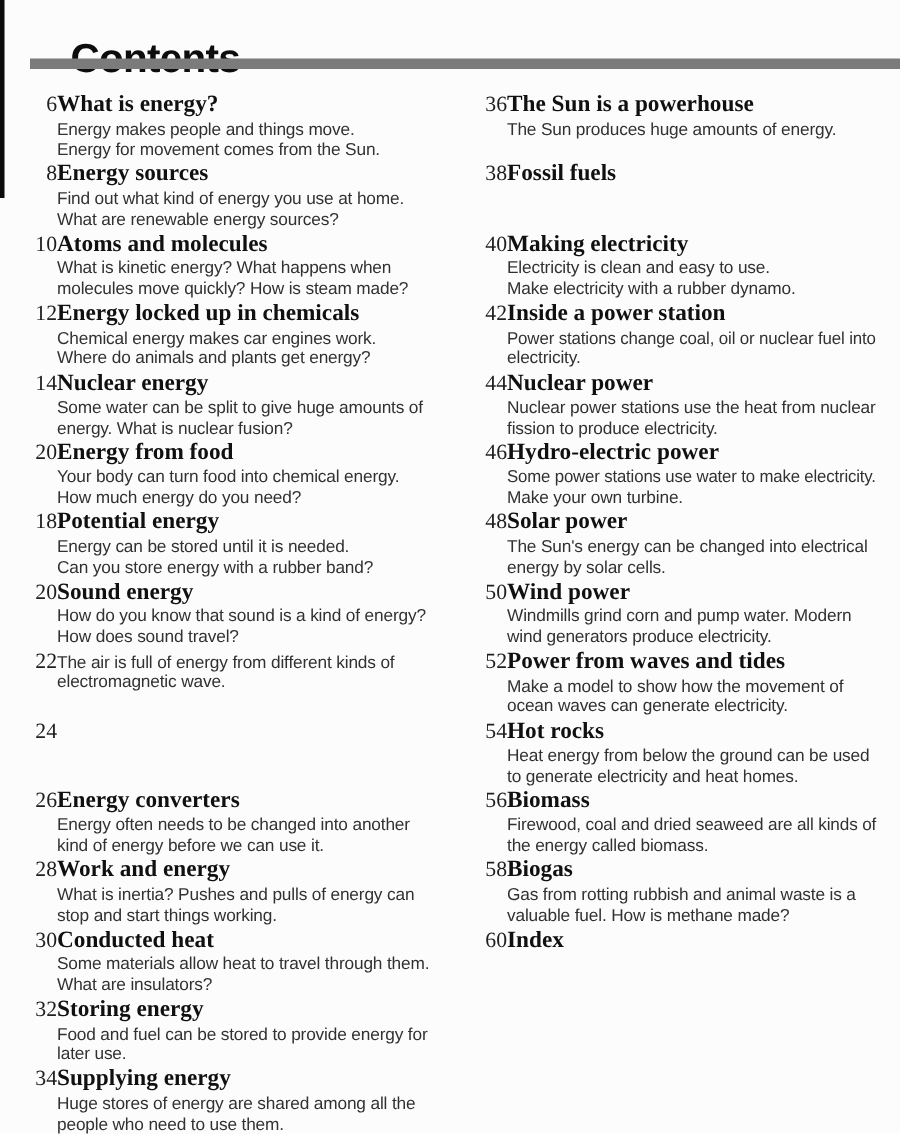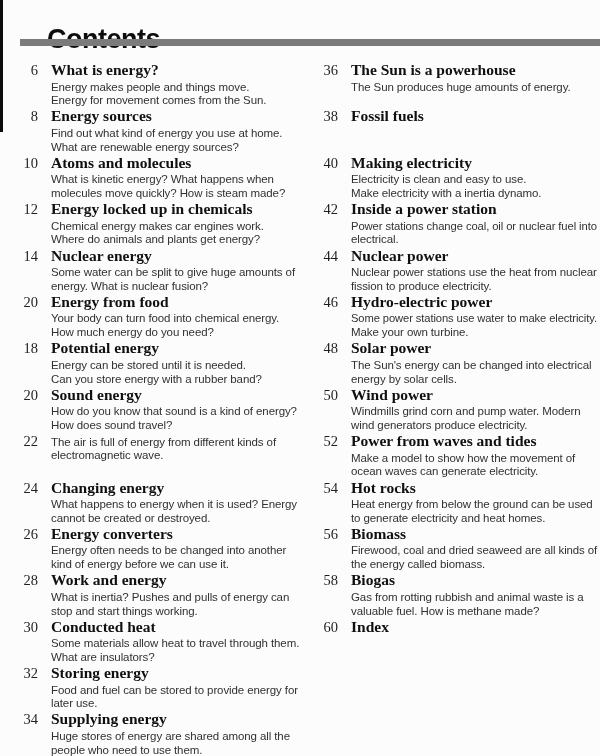--- a/index.html
+++ b/index.html
@@ -45,21 +45,21 @@
   .entry { display: flex; height: 46.4px; }
   .num {
     flex: none;
     width: 28px;
     text-align: right;
     font-family: "Liberation Serif", serif;
     font-size: 14.5px;
     line-height: 16px;
     color: #1f1f1f;
   }
-  .body { margin-left: 13px; width: 250px; }
+  .body { width: 250px; }
   .col.right .body { width: 246px; }
   .etitle {
     line-height: 16px;
     height: 16px;
     white-space: nowrap;
   }
   .etitle .t {
     display: inline-block;
     font-family: "Liberation Serif", serif;
     font-weight: bold;
@@ -177,27 +177,20 @@
           <div class="num">22</div>
           <div class="body">
             <div class="desc">
               <div class="line"><span class="t">The air is full of energy from different kinds of</span></div>
               <div class="line"><span class="t">electromagnetic wave.</span></div>
             </div>
           </div>
         </div>
         <div class="entry">
           <div class="num">24</div>
-          <div class="body">
-            <div class="etitle"><span class="t">Changing energy</span></div>
-            <div class="desc">
-              <div class="line"><span class="t">What happens to energy when it is used? Energy</span></div>
-              <div class="line"><span class="t">cannot be created or destroyed.</span></div>
-            </div>
-          </div>
         </div>
         <div class="entry">
           <div class="num">26</div>
           <div class="body">
             <div class="etitle"><span class="t">Energy converters</span></div>
             <div class="desc">
               <div class="line"><span class="t">Energy often needs to be changed into another</span></div>
               <div class="line"><span class="t">kind of energy before we can use it.</span></div>
             </div>
           </div>
@@ -258,31 +251,31 @@
           <div class="body">
             <div class="etitle"><span class="t">Fossil fuels</span></div>
           </div>
         </div>
         <div class="entry">
           <div class="num">40</div>
           <div class="body">
             <div class="etitle"><span class="t">Making electricity</span></div>
             <div class="desc">
               <div class="line"><span class="t">Electricity is clean and easy to use.</span></div>
-              <div class="line"><span class="t">Make electricity with a inertia dynamo.</span></div>
+              <div class="line"><span class="t">Make electricity with a rubber dynamo.</span></div>
             </div>
           </div>
         </div>
         <div class="entry">
           <div class="num">42</div>
           <div class="body">
             <div class="etitle"><span class="t">Inside a power station</span></div>
             <div class="desc">
               <div class="line"><span class="t" style="transform: scaleX(0.979);">Power stations change coal, oil or nuclear fuel into</span></div>
-              <div class="line"><span class="t">electrical.</span></div>
+              <div class="line"><span class="t">electricity.</span></div>
             </div>
           </div>
         </div>
         <div class="entry">
           <div class="num">44</div>
           <div class="body">
             <div class="etitle"><span class="t">Nuclear power</span></div>
             <div class="desc">
               <div class="line"><span class="t">Nuclear power stations use the heat from nuclear</span></div>
               <div class="line"><span class="t">fission to produce electricity.</span></div>

